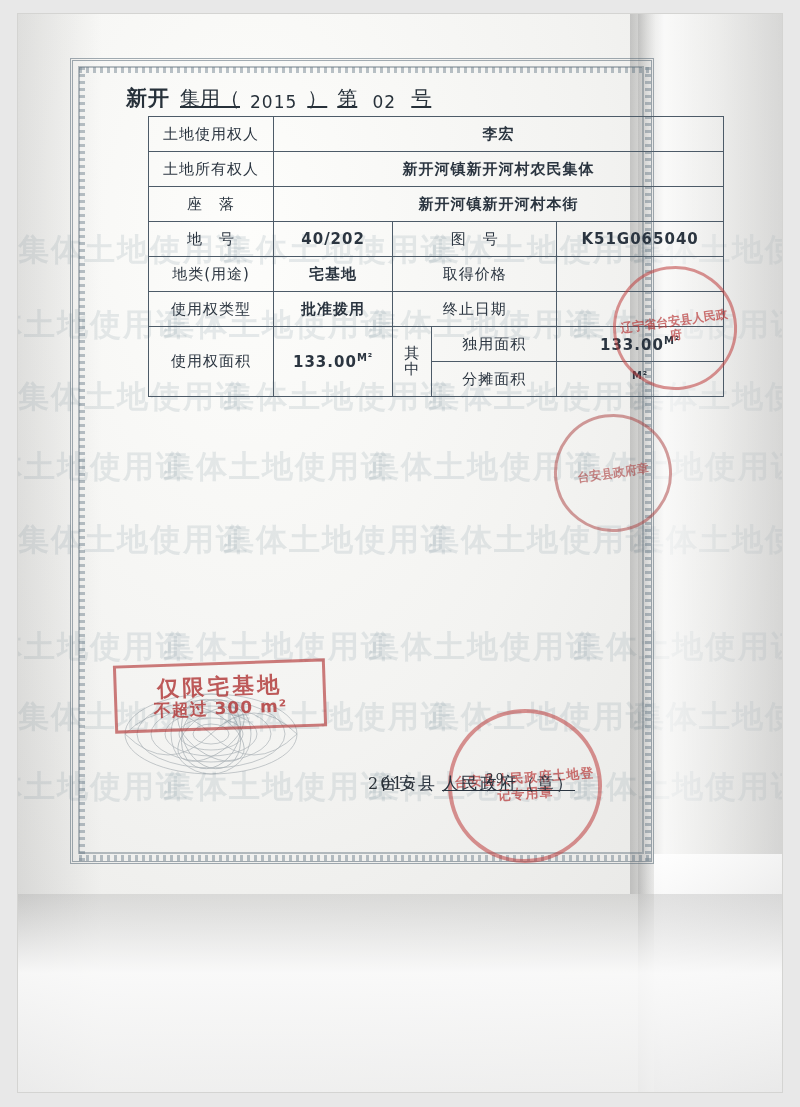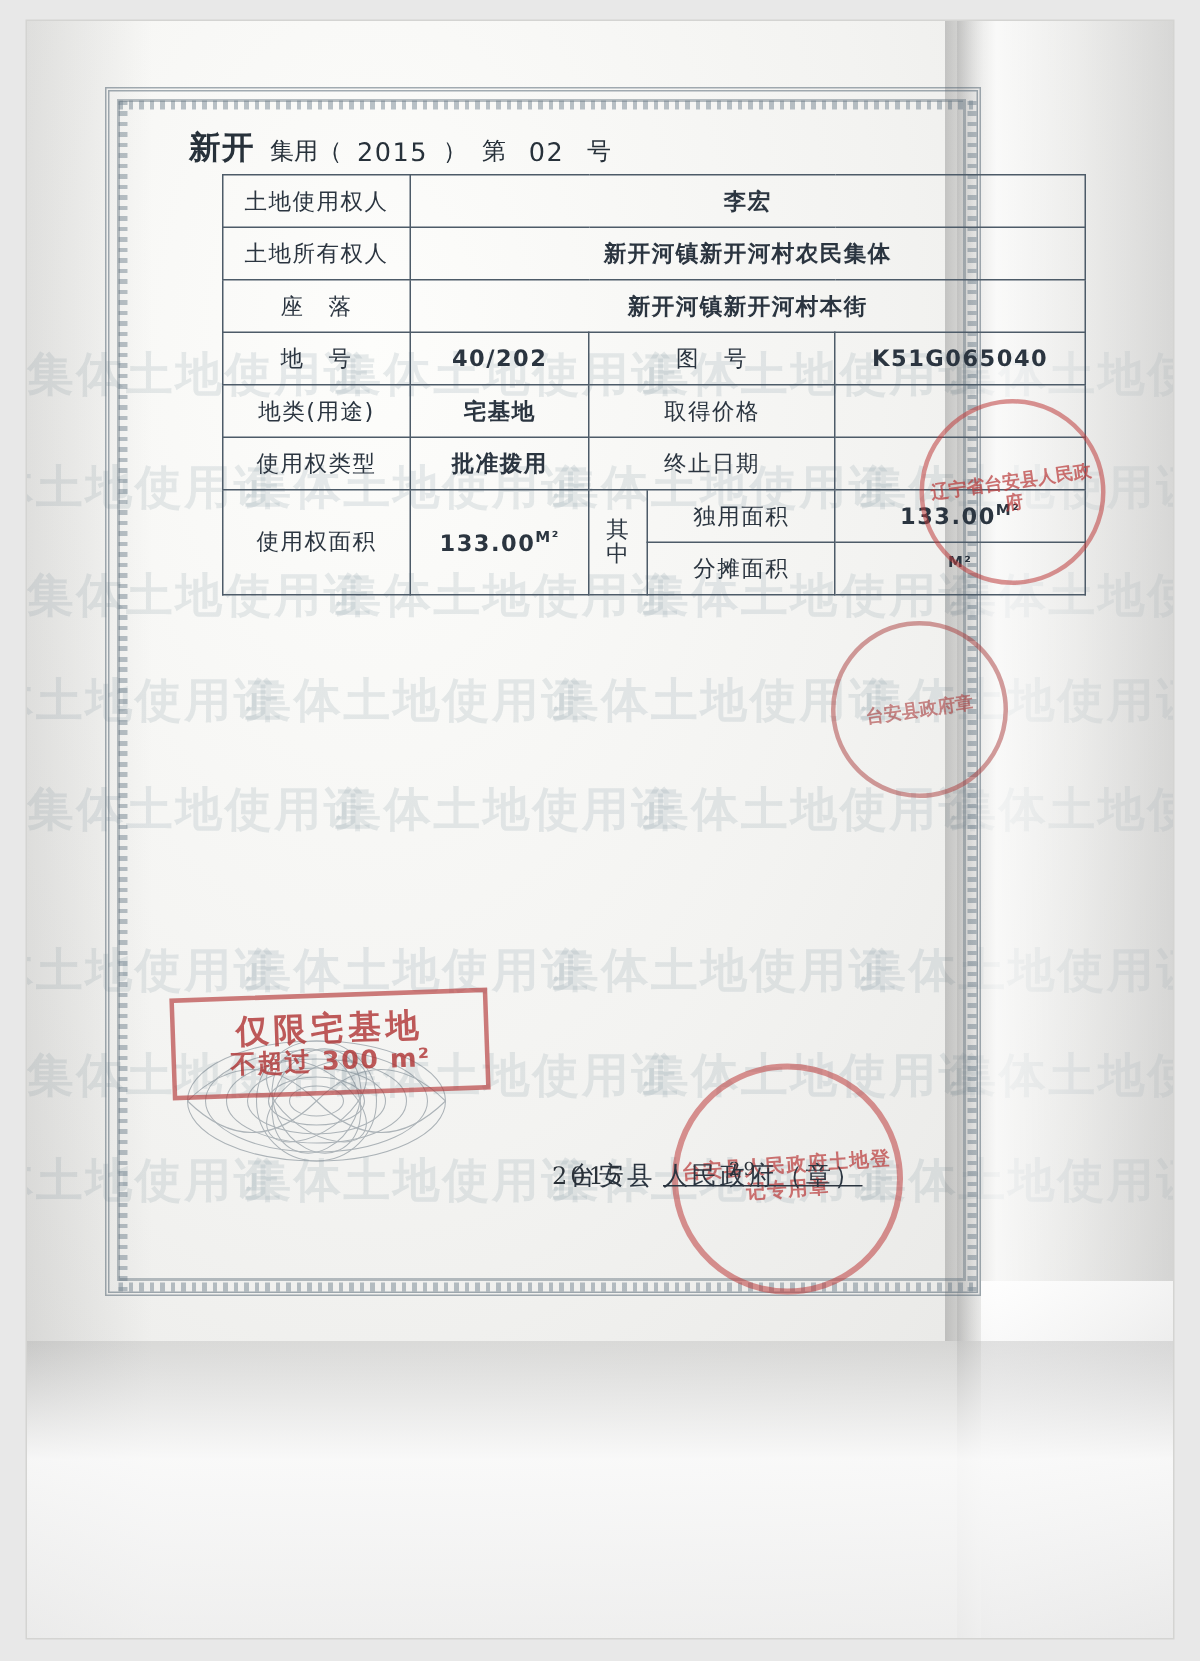--- a/index.html
+++ b/index.html
@@ -71,21 +71,21 @@
     font-family:"DejaVu Sans","Liberation Sans",sans-serif;font-weight:700;
   }
 
   
   #header{
     position:absolute;left:108px;top:58px;width:470px;height:40px;
     display:flex;align-items:flex-end;gap:10px;
     color:#27313a;
   }
   #header .hz{font-size:21px;font-weight:600;letter-spacing:1px;}
-  #header .hs{font-size:16px;}
+  #header .hs{font-size:20px;text-decoration:underline;}
   #header .hnum{font-size:17px;letter-spacing:1px;}
   .hu{display:inline-block;min-width:34px;text-align:center;}
 
   
   #form-table{
     position:absolute;left:130px;top:102px;width:576px;
     border-collapse:collapse;
     color:#2b3540;
   }
   #form-table td{

